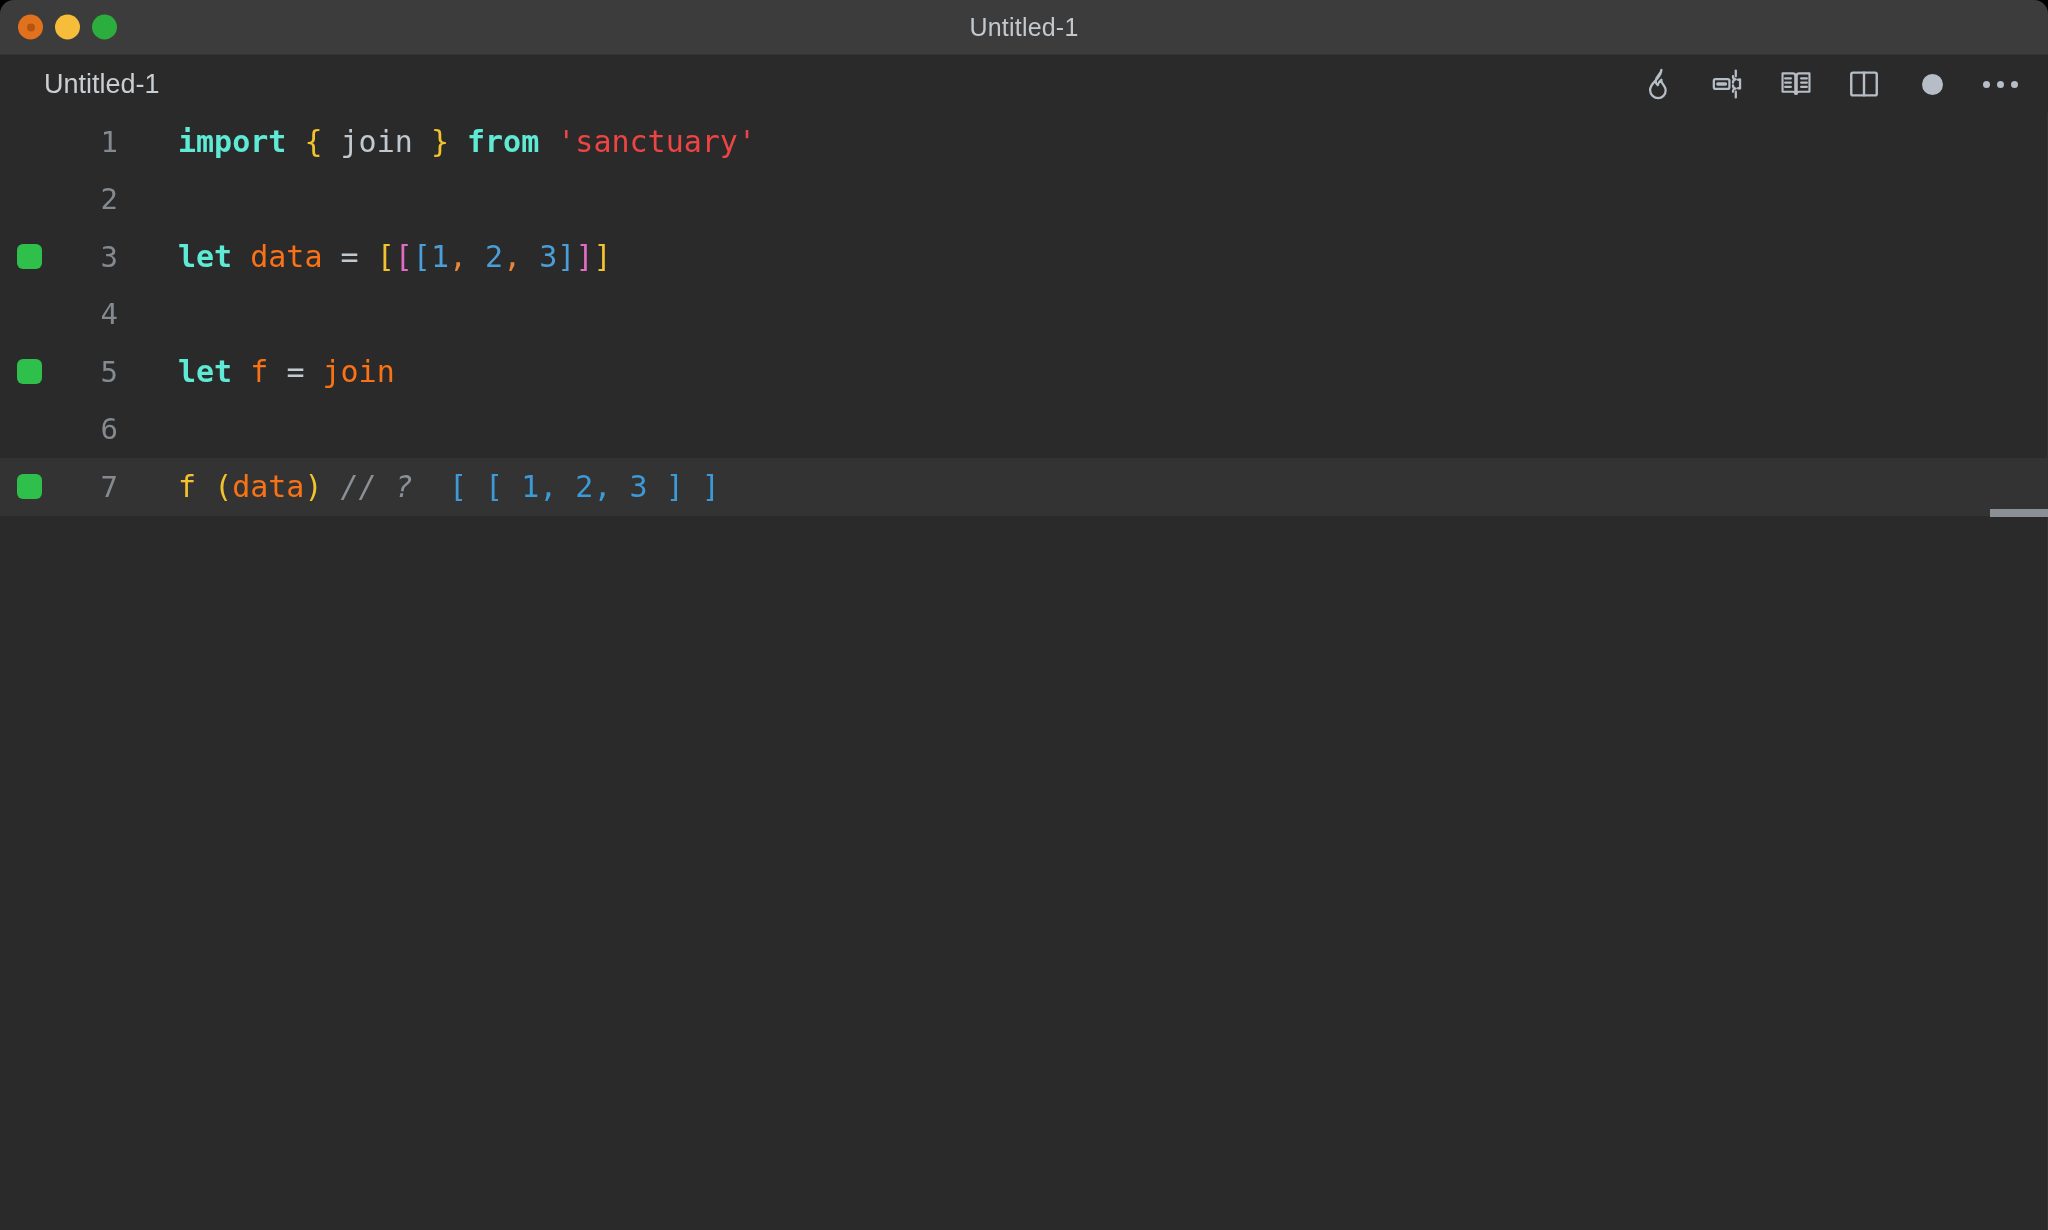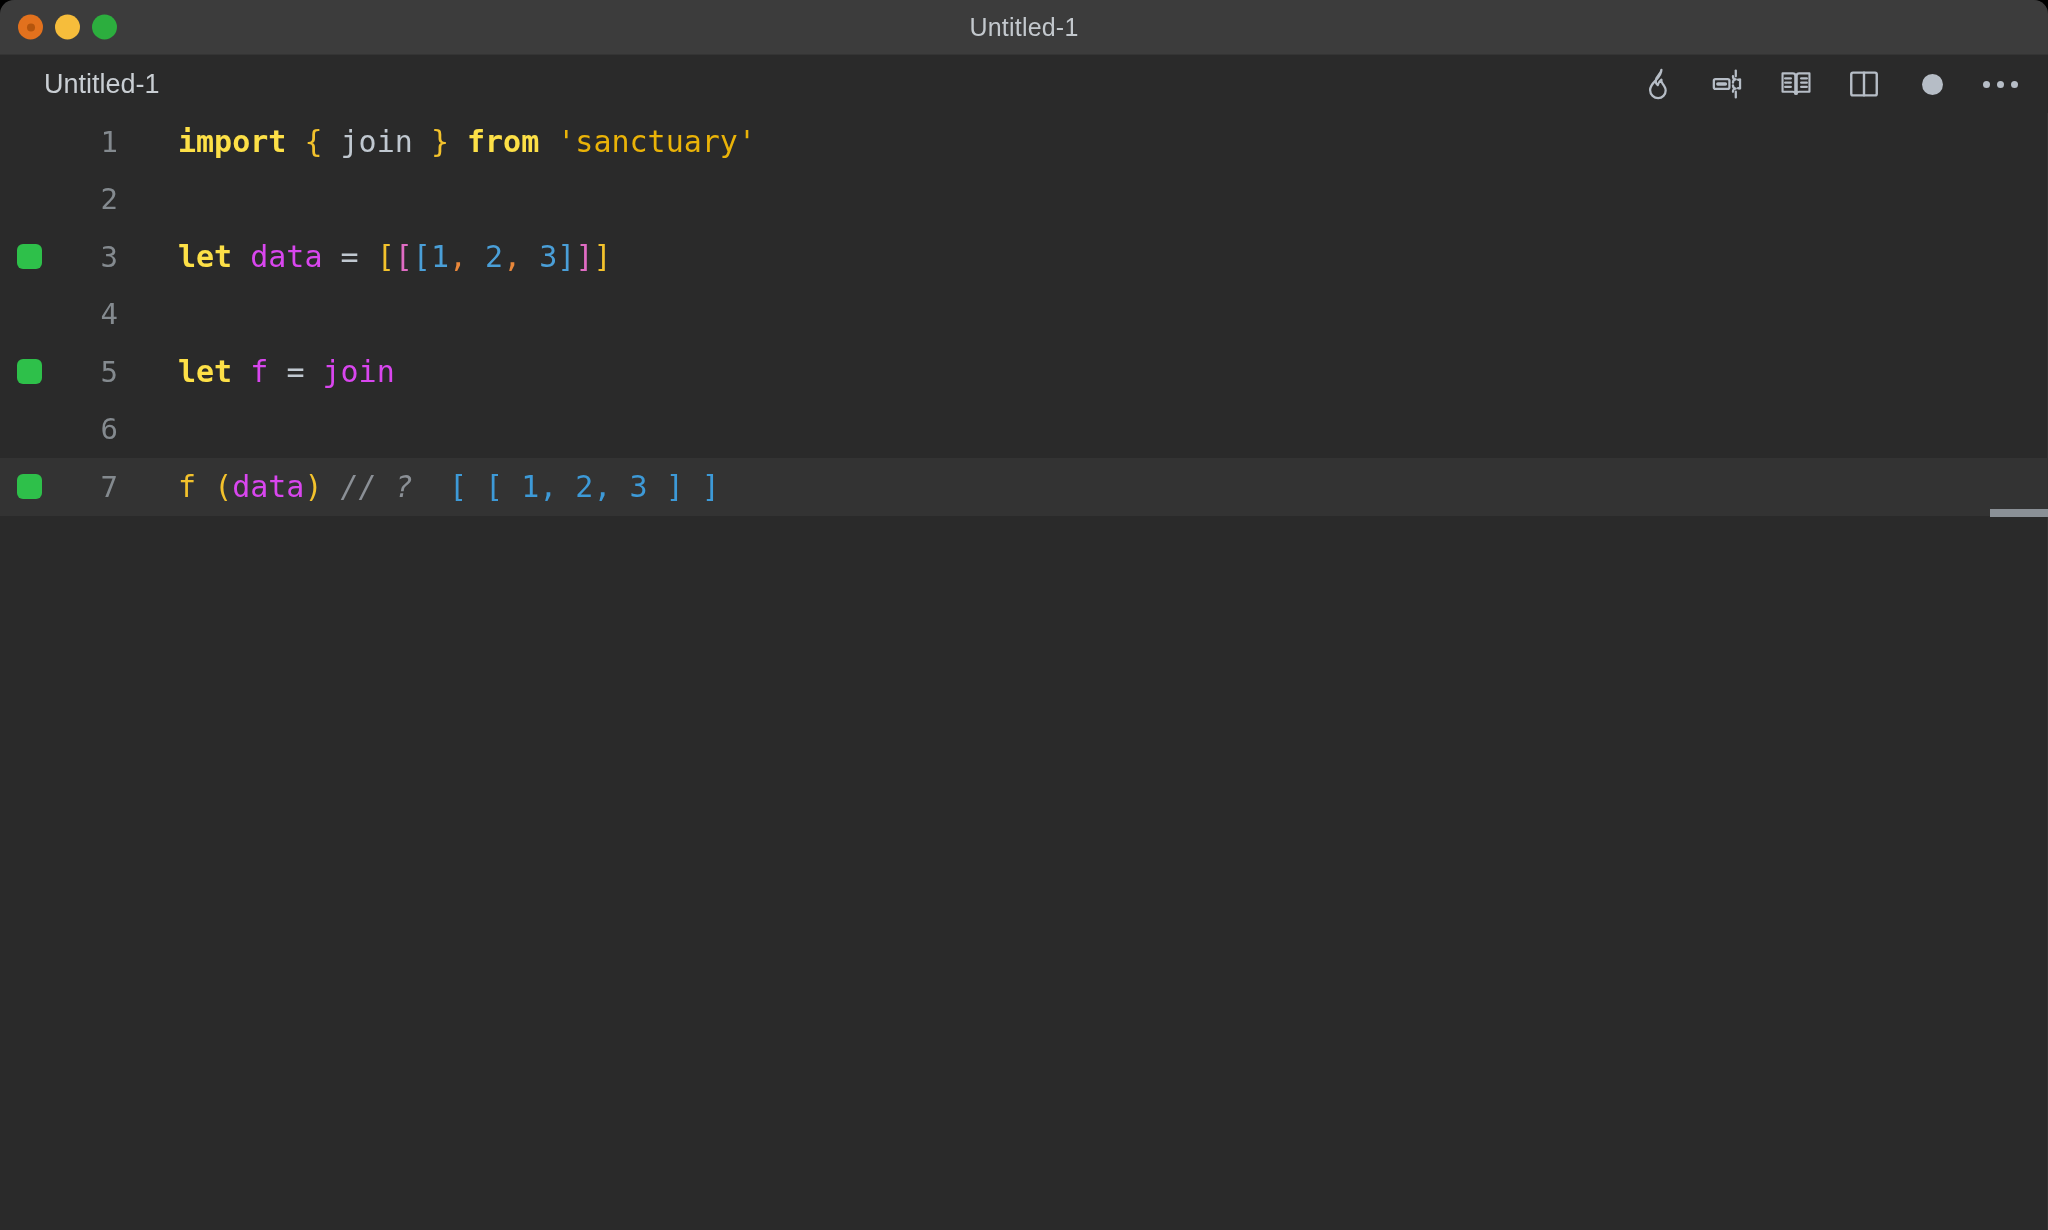--- a/index.html
+++ b/index.html
@@ -171,25 +171,25 @@
     font-size: 29px;
     padding-right: 2px;
   }
 
   .code {
     margin-left: 58px;
     color: #c8ced4;
   }
 
   
-  .kw       { color: #fde047; font-weight: bold; }
+  .kw       { color: #5eead4; font-weight: bold; }
   .brace    { color: #f3c22c; }
   .ident    { color: #c0c8d0; }
-  .str      { color: #eab308; }
-  .plain    { color: #d946ef; }
+  .str      { color: #ef4444; }
+  .plain    { color: #f97316; }
   .op       { color: #c0c8d0; }
   .b1       { color: #f3c22c; }
   .b2       { color: #e06cc4; }
   .b3       { color: #4a9fd8; }
   .num      { color: #4a9fd8; }
   .comma    { color: #e8873a; }
   .fn       { color: #f3c22c; }
   .paren    { color: #f3c22c; }
   .comment  { color: #8b9096; font-style: italic; }
   .result   { color: #3d9ad8; text-align: center; }

